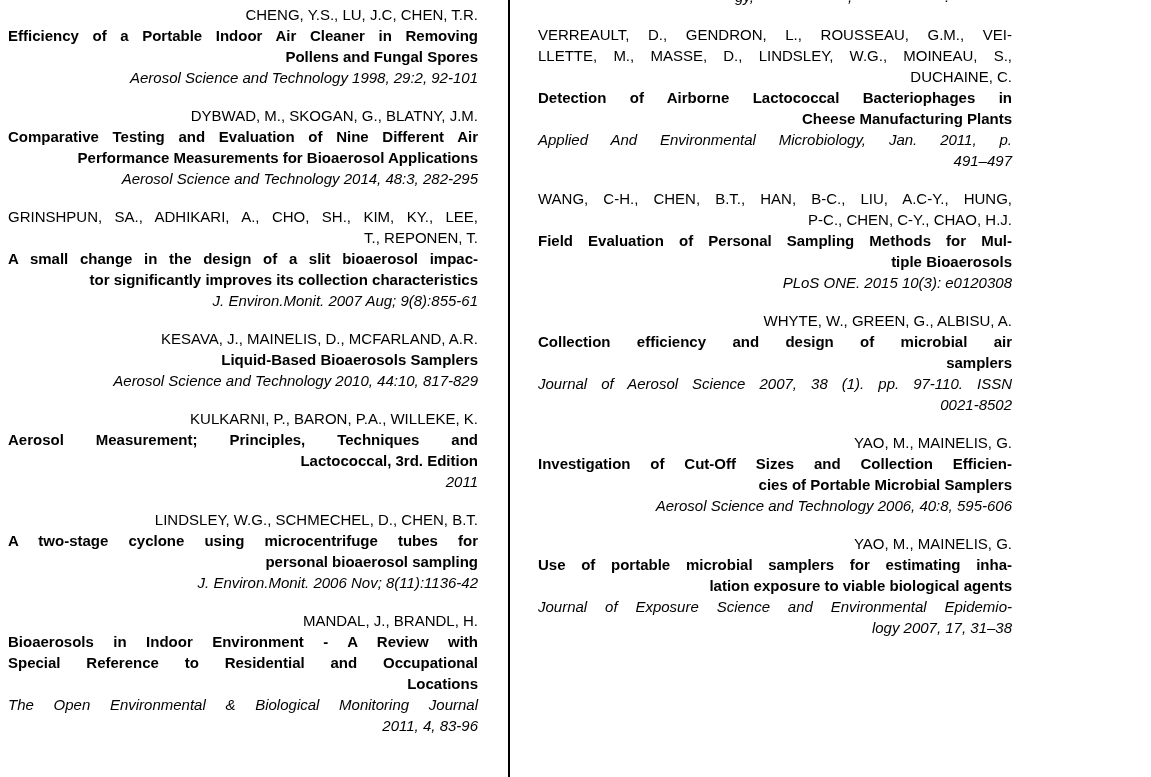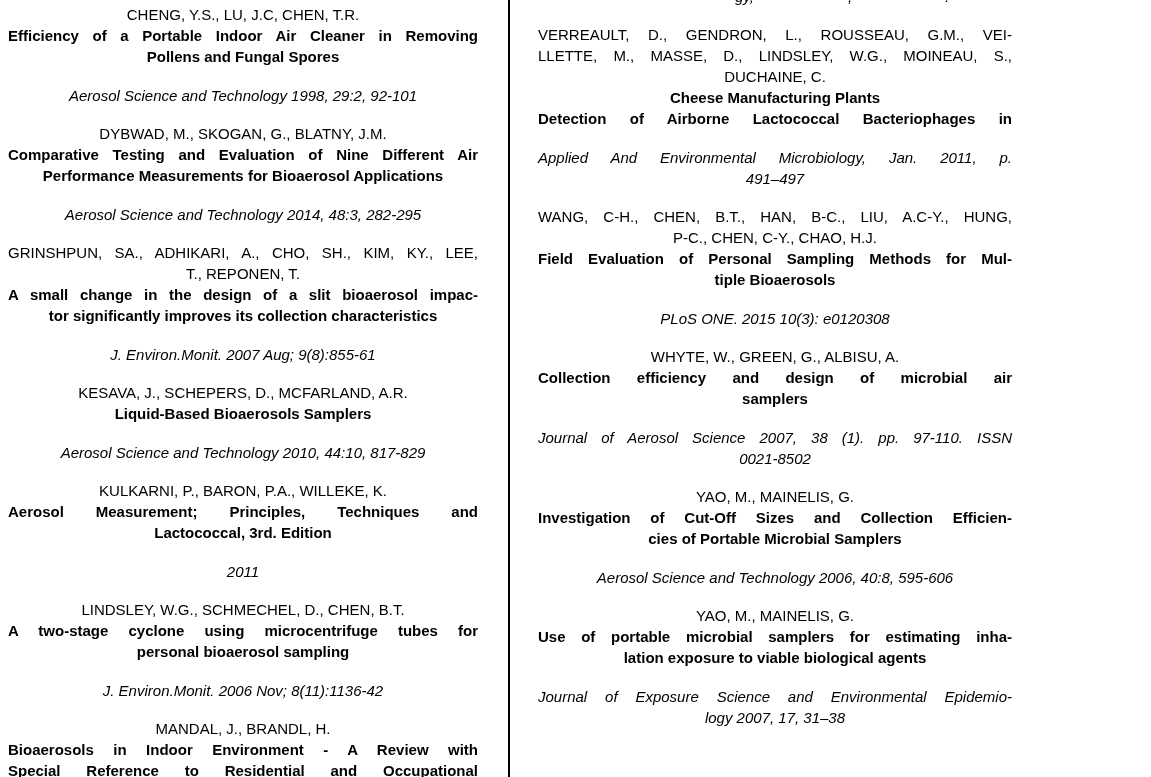--- a/index.html
+++ b/index.html
@@ -22,24 +22,24 @@
   }
   .clipstrip {
     position:absolute; left:538px; top:0;
     width:474px; height:8px; overflow:hidden;
   }
   .frag { position:absolute; top:-14px; font-style:italic; white-space:pre; }
   .ref  { margin:0 0 17px 0; }
   .para { margin:0; }
   .line { min-height:21px; }
   .line.j    { text-align:justify; text-align-last:justify; }
-  .line.last { text-align:center; white-space:nowrap; }
+  .line.last { text-align:right; white-space:nowrap; }
   .authors { font-weight:normal; font-style:normal; }
   .title   { font-weight:bold;   font-style:normal; }
-  .source  { font-weight:normal; font-style:italic;margin-top:18px; }
+  .source  { font-weight:normal; font-style:italic; }
 </style>
 </head>
 <body>
 
 <div class="clipstrip">
     <span class="frag" style="left: 197px;">gy,</span>
     <span class="frag" style="left: 310px;">,</span>
     <span class="frag" style="left: 407px;">.</span>
   </div>
 
@@ -76,21 +76,21 @@
       <div class="para title">
         <div class="line j">A small change in the design of a slit bioaerosol impac-</div>
         <div class="line last">tor significantly improves its collection characteristics</div>
       </div>
       <div class="para source">
         <div class="line last">J. Environ.Monit. 2007 Aug; 9(8):855-61</div>
       </div>
     </div>
     <div class="ref">
       <div class="para authors">
-        <div class="line last">KESAVA, J., SCHEPERS, D., MCFARLAND, A.R.</div>
+        <div class="line last">KESAVA, J., MAINELIS, D., MCFARLAND, A.R.</div>
       </div>
       <div class="para title">
         <div class="line last">Liquid-Based Bioaerosols Samplers</div>
       </div>
       <div class="para source">
         <div class="line last">Aerosol Science and Technology 2010, 44:10, 817-829</div>
       </div>
     </div>
     <div class="ref">
       <div class="para authors">
@@ -135,22 +135,22 @@
 <div class="divider"></div>
 
 <div class="col" id="col-right">
     <div class="ref">
       <div class="para authors">
         <div class="line j">VERREAULT, D., GENDRON, L., ROUSSEAU, G.M., VEI-</div>
         <div class="line j">LLETTE, M., MASSE, D., LINDSLEY, W.G., MOINEAU, S.,</div>
         <div class="line last">DUCHAINE, C.</div>
       </div>
       <div class="para title">
+        <div class="line j">Detection of Airborne Lactococcal Bacteriophages in</div>
         <div class="line last">Cheese Manufacturing Plants</div>
-        <div class="line j">Detection of Airborne Lactococcal Bacteriophages in</div>
       </div>
       <div class="para source">
         <div class="line j">Applied And Environmental Microbiology, Jan. 2011, p.</div>
         <div class="line last">491–497</div>
       </div>
     </div>
     <div class="ref">
       <div class="para authors">
         <div class="line j">WANG, C-H., CHEN, B.T., HAN, B-C., LIU, A.C-Y., HUNG,</div>
         <div class="line last">P-C., CHEN, C-Y., CHAO, H.J.</div>

